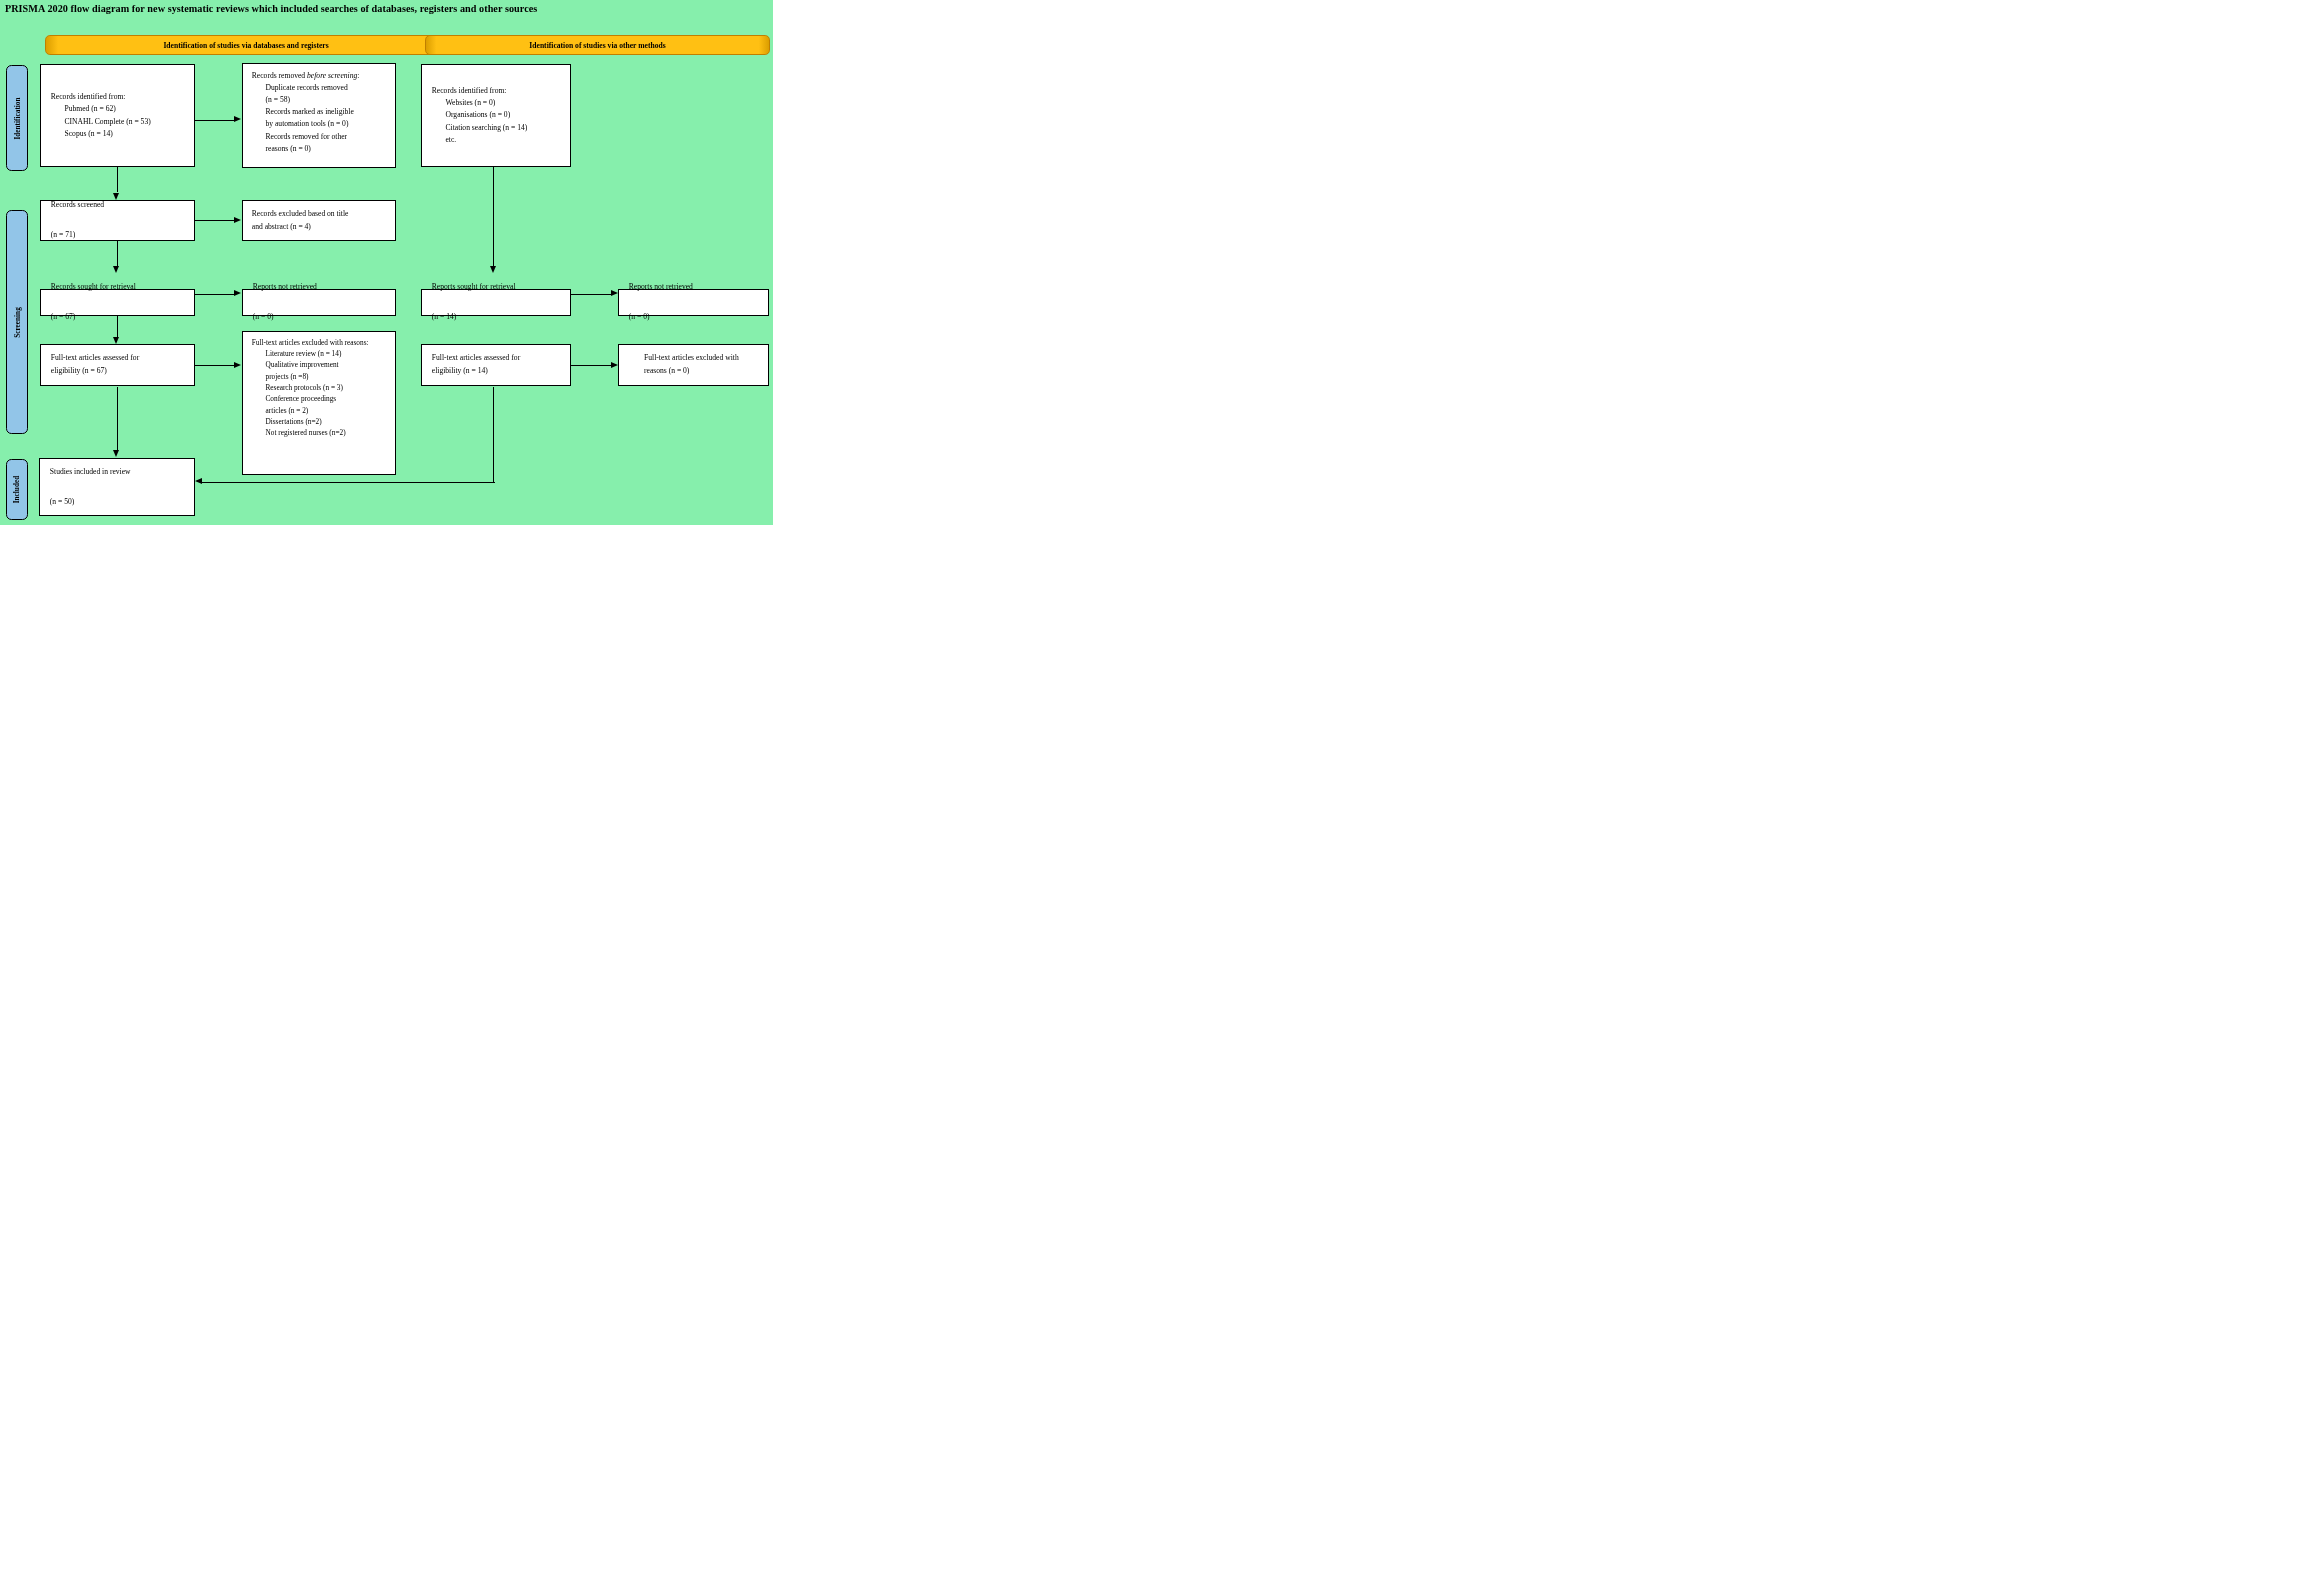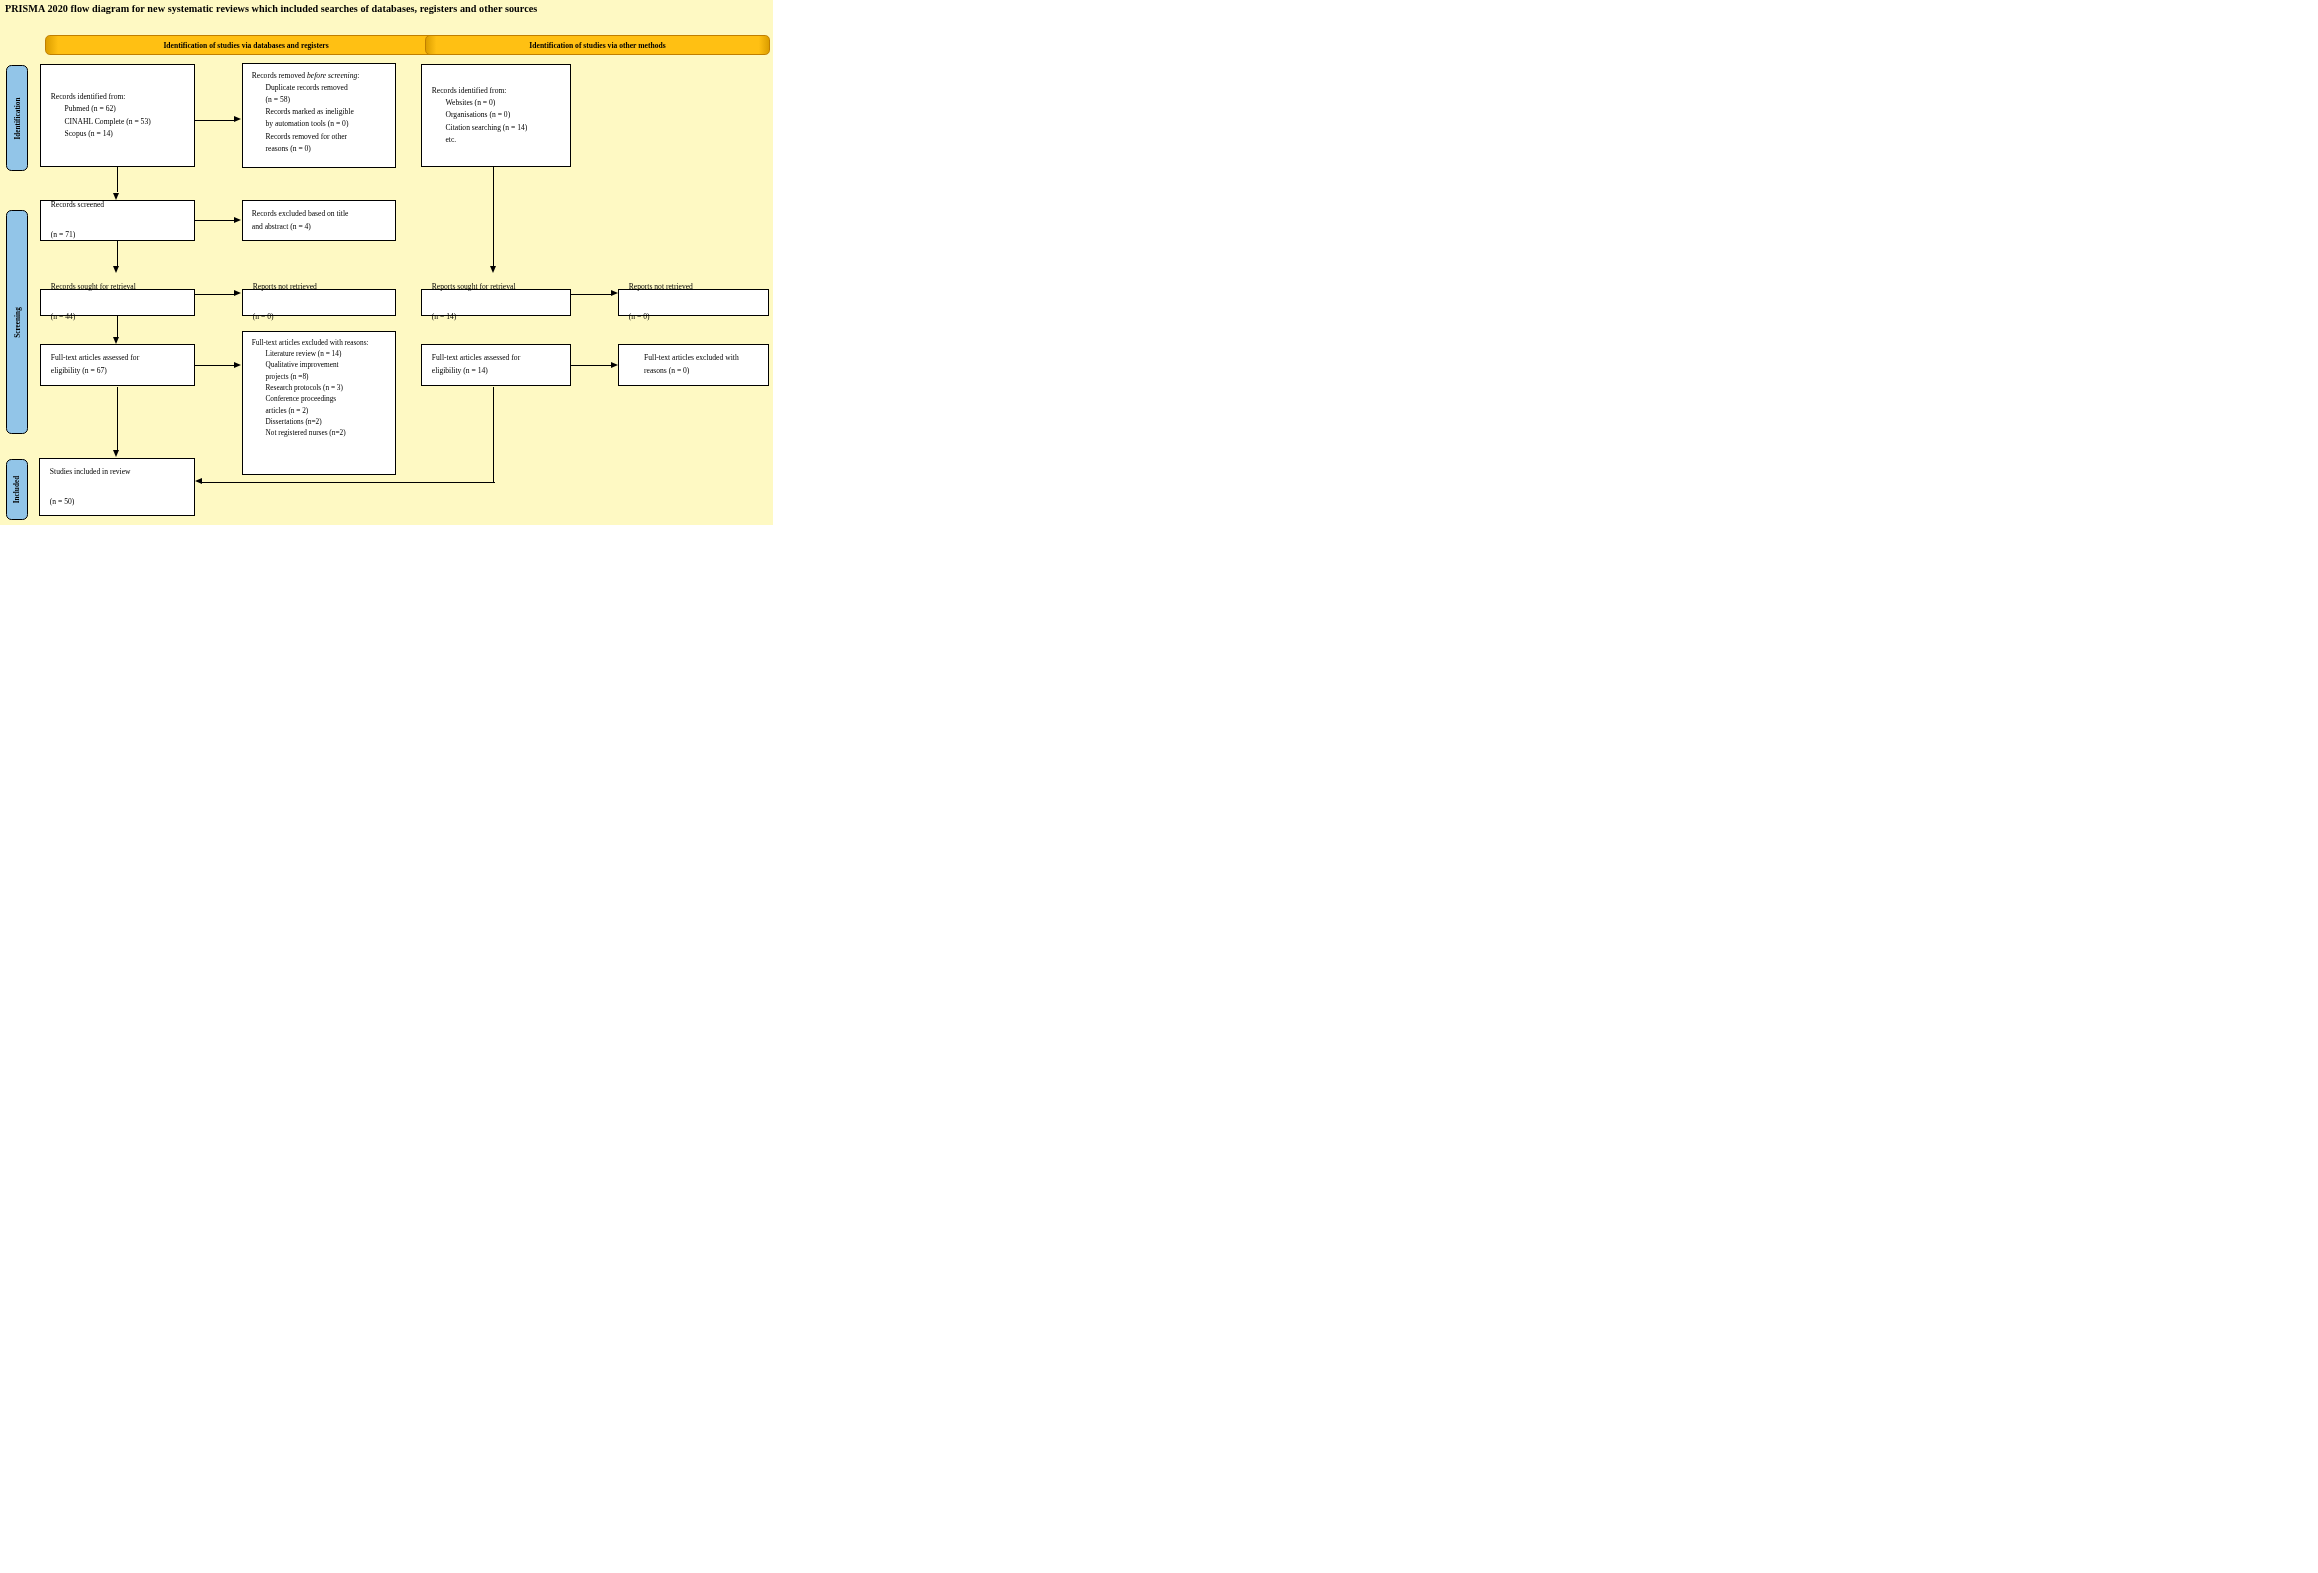--- a/index.html
+++ b/index.html
@@ -6,21 +6,21 @@
     --banner-fill:#FFC013;
     --banner-border:#C07F00;
     --sidebar-fill:#92C5E8;
     --box-background:#FFFFFF;
     --line-color:#000000;
   }
   html,body{margin:0;padding:0;background:#fff;}
   .canvas{
     position:relative;
     width:773px;height:525px;
-    background:#fef9c3;
+    background:#86efac;
     font-family:"Liberation Serif","DejaVu Serif",serif;
     color:#000;
     overflow:hidden;
   }
   .title{
     position:absolute;left:4.9px;top:2.9px;width:654px;
     font-size:10.2px;font-weight:bold;letter-spacing:0.05px;
   }
   .banner{
     position:absolute;top:35px;height:20px;
@@ -140,21 +140,21 @@
     <div>Records screened</div>
     <div>(n = 71)</div>
   </div>
   <div class="box col2 row2 center-col" id="b-excl-title">
     <div>Records excluded based on title</div>
     <div>and abstract (n = 4)</div>
   </div>
 
   <div class="box col1 row3 center-col twoline">
     <div>Records sought for retrieval</div>
-    <div>(n = 44)</div>
+    <div>(n = 67)</div>
   </div>
   <div class="box col2 row3 center-col twoline">
     <div>Reports not retrieved</div>
     <div>(n = 0)</div>
   </div>
   <div class="box col3 row3 center-col twoline">
     <div>Reports sought for retrieval</div>
     <div>(n = 14)</div>
   </div>
   <div class="box col4 row3 center-col twoline">

